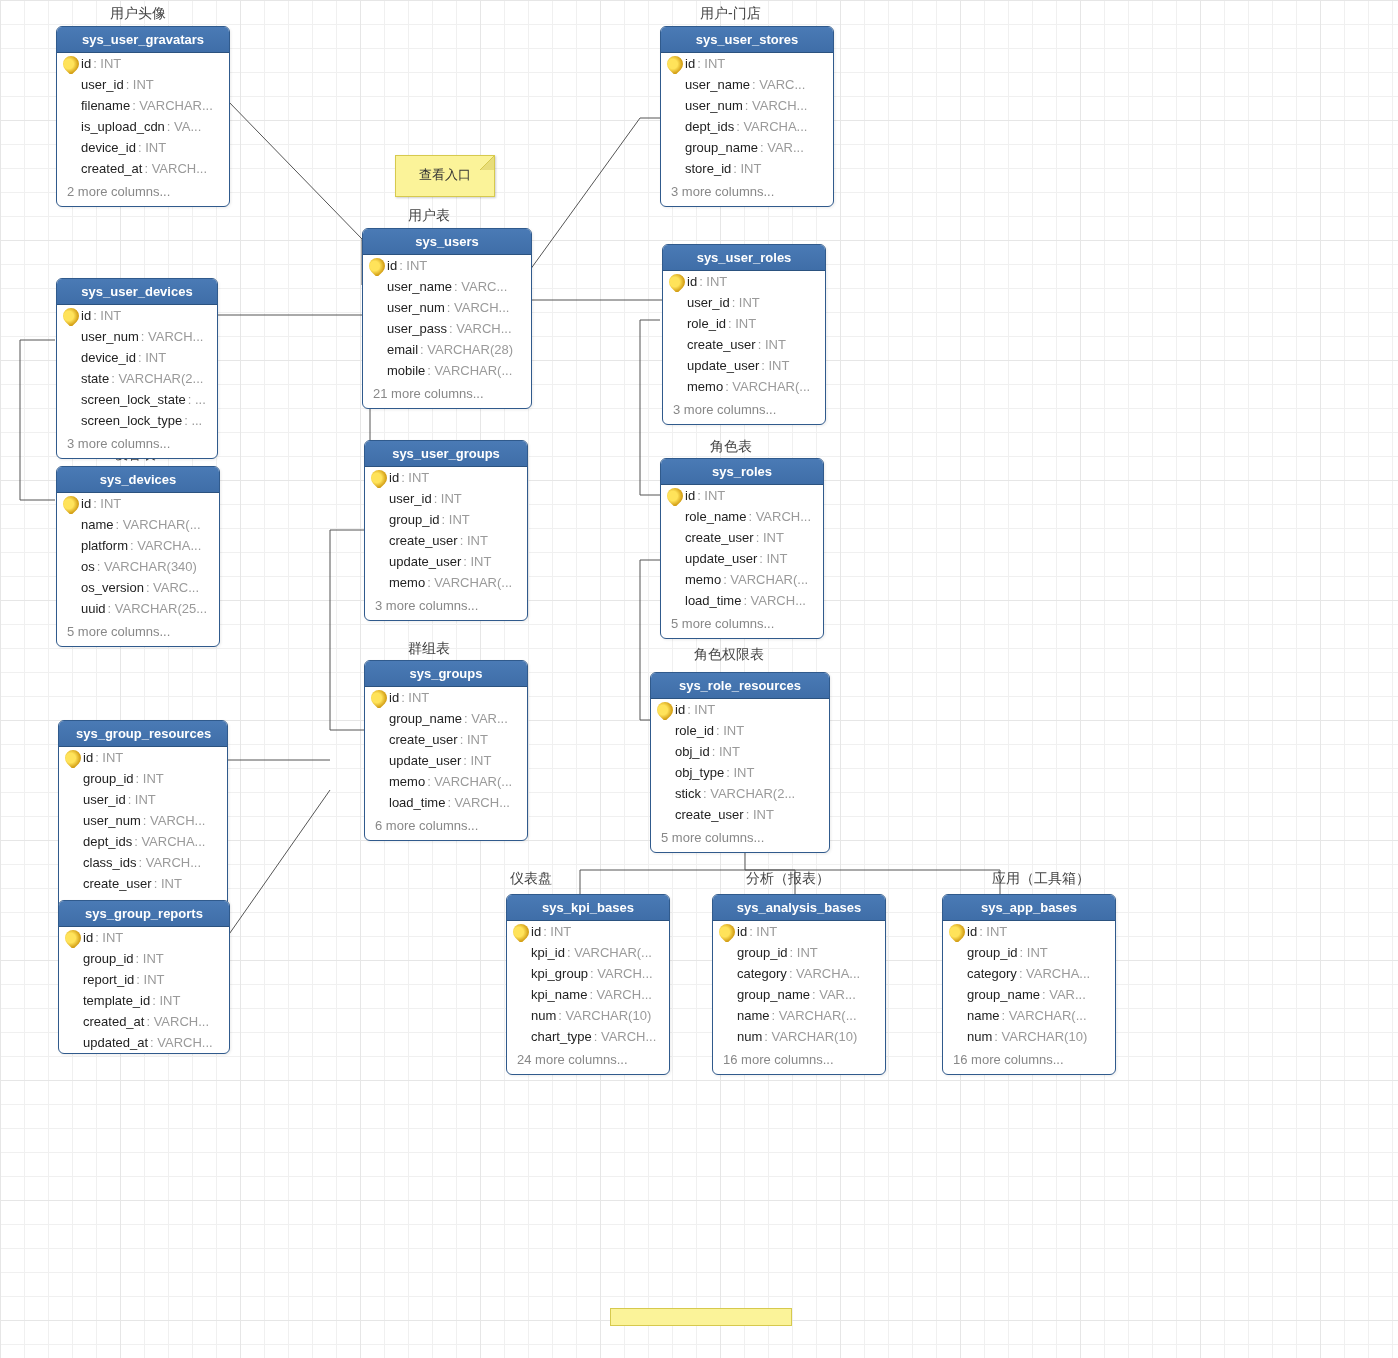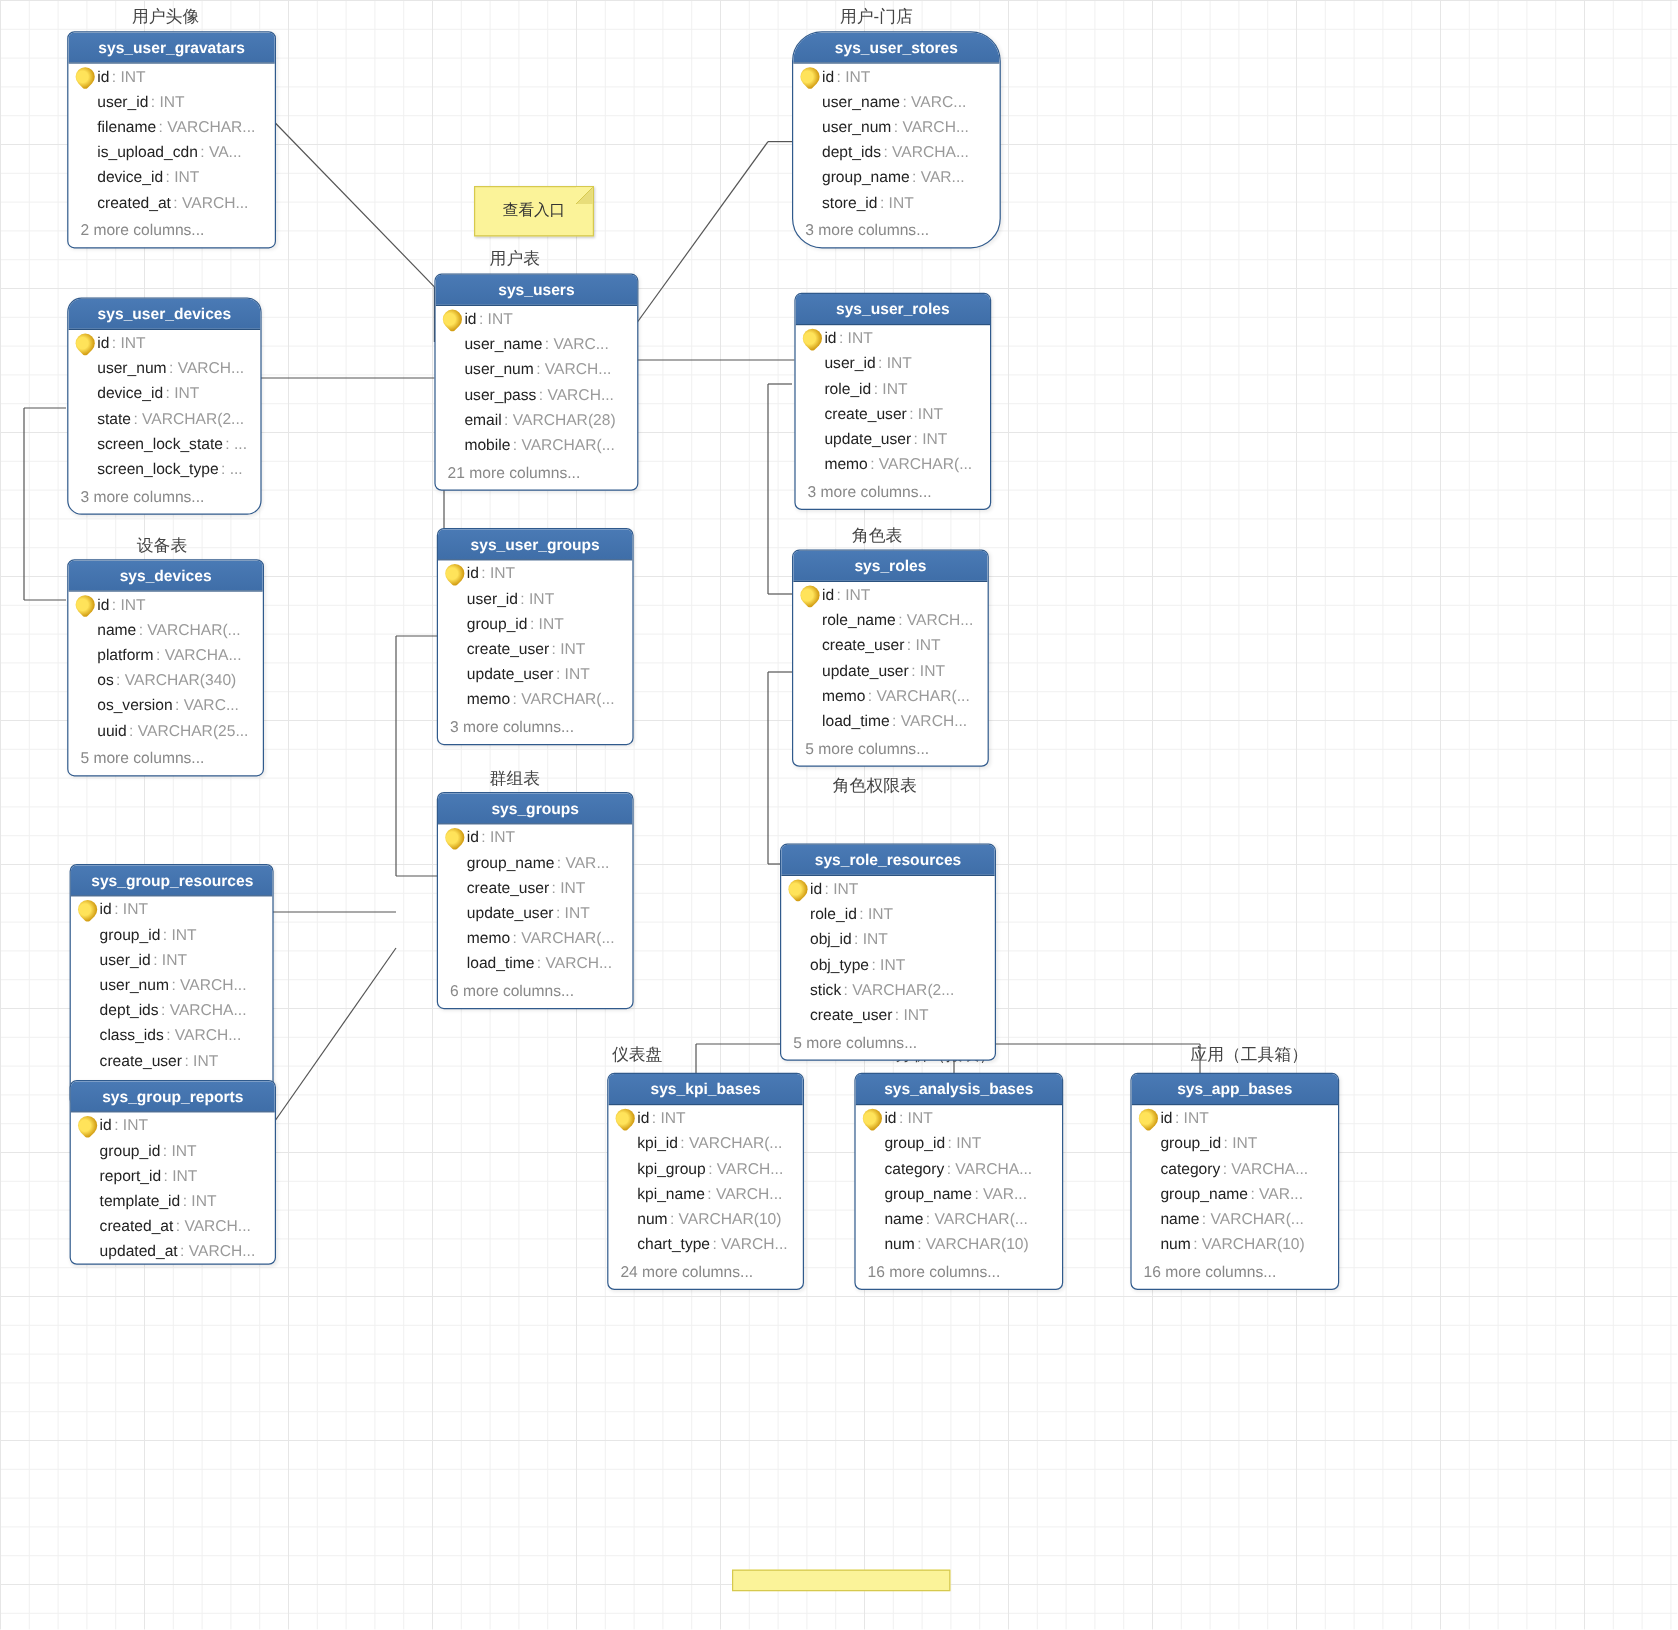--- a/index.html
+++ b/index.html
@@ -115,21 +115,21 @@
           <span class="col-name">device_id</span>
           <span class="col-type">: INT</span>
         </div>
         <div class="row">
           <span class="pk-spacer"></span>
           <span class="col-name">created_at</span>
           <span class="col-type">: VARCH...</span>
         </div>
         <div class="row more">2 more columns...</div>
       </div>
-      <div class="table" style="left: 660px; top: 26px; width: 172px; border-radius: 25px;">
+      <div class="table" style="left: 660px; top: 26px; width: 172px;">
         <div class="thead">sys_user_stores</div>
         <div class="row">
           <span class="pk"></span>
           <span class="col-name">id</span>
           <span class="col-type">: INT</span>
         </div>
         <div class="row">
           <span class="pk-spacer"></span>
           <span class="col-name">user_name</span>
           <span class="col-type">: VARC...</span>
@@ -149,21 +149,21 @@
           <span class="col-name">group_name</span>
           <span class="col-type">: VAR...</span>
         </div>
         <div class="row">
           <span class="pk-spacer"></span>
           <span class="col-name">store_id</span>
           <span class="col-type">: INT</span>
         </div>
         <div class="row more">3 more columns...</div>
       </div>
-      <div class="table" style="left: 56px; top: 248px; width: 160px; border-radius: 12px;">
+      <div class="table" style="left: 56px; top: 278px; width: 160px;">
         <div class="thead">sys_user_devices</div>
         <div class="row">
           <span class="pk"></span>
           <span class="col-name">id</span>
           <span class="col-type">: INT</span>
         </div>
         <div class="row">
           <span class="pk-spacer"></span>
           <span class="col-name">user_num</span>
           <span class="col-type">: VARCH...</span>
@@ -426,21 +426,21 @@
           <span class="col-name">class_ids</span>
           <span class="col-type">: VARCH...</span>
         </div>
         <div class="row">
           <span class="pk-spacer"></span>
           <span class="col-name">create_user</span>
           <span class="col-type">: INT</span>
         </div>
         <div class="row more">8 more columns...</div>
       </div>
-      <div class="table" style="left: 650px; top: 703px; width: 178px;">
+      <div class="table" style="left: 650px; top: 672px; width: 178px;">
         <div class="thead">sys_role_resources</div>
         <div class="row">
           <span class="pk"></span>
           <span class="col-name">id</span>
           <span class="col-type">: INT</span>
         </div>
         <div class="row">
           <span class="pk-spacer"></span>
           <span class="col-name">role_id</span>
           <span class="col-type">: INT</span>

